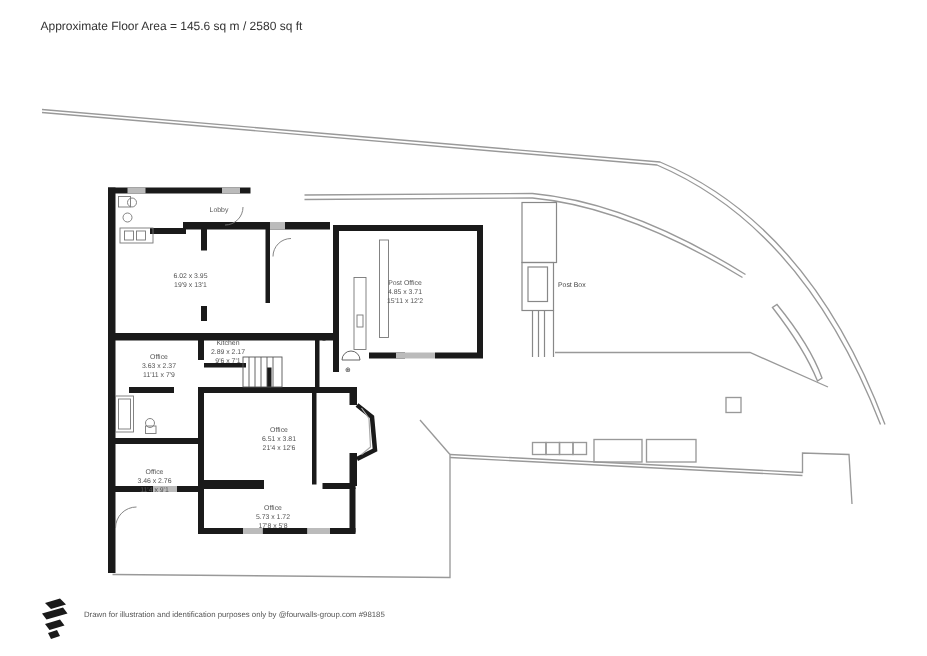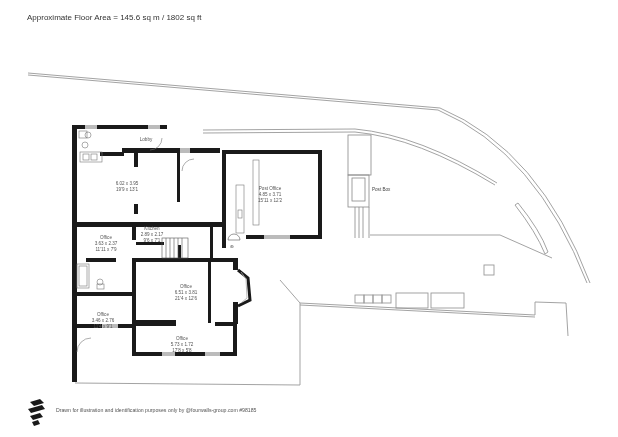--- a/index.html
+++ b/index.html
@@ -7,21 +7,21 @@
   .header { position:absolute; left:27px; top:13px; font-size:8px; color:#333; }
   .plan { position:absolute; left:0; top:0; width:618px; height:437px; }
   .room-label { font-family:"Liberation Sans", sans-serif; font-size:4.6px; fill:#555; text-anchor:middle; }
   .annot { font-family:"Liberation Sans", sans-serif; font-size:4.6px; fill:#444; }
   .footer { position:absolute; left:56px; top:407px; font-size:5.2px; color:#555; }
   .logo { position:absolute; left:26px; top:398px; width:22px; height:30px; }
 </style>
 </head>
 <body>
 
-<div class="header">Approximate Floor Area = 145.6 sq m / 1802 sq ft</div>
+<div class="header">Approximate Floor Area = 145.6 sq m / 2580 sq ft</div>
 
 <svg class="plan" viewBox="0 0 618 437" xmlns="http://www.w3.org/2000/svg">
 
   <g fill="none" stroke="#999" stroke-width="0.9">
     <path d="M28 73 L440 108 Q540 150 590 283"></path>
     <path d="M28 75 L438 110 Q536 152 587 283"></path>
     <path d="M203 130 L355 129 Q420 135 497 183"></path>
     <path d="M203 133 L355 132 Q418 138 495 185"></path>
     <path d="M518 203 Q540 230 548 252 L545 254 Q536 232 515 205 Z"></path>
     <path d="M370 235 L500 235 L552 258"></path>

